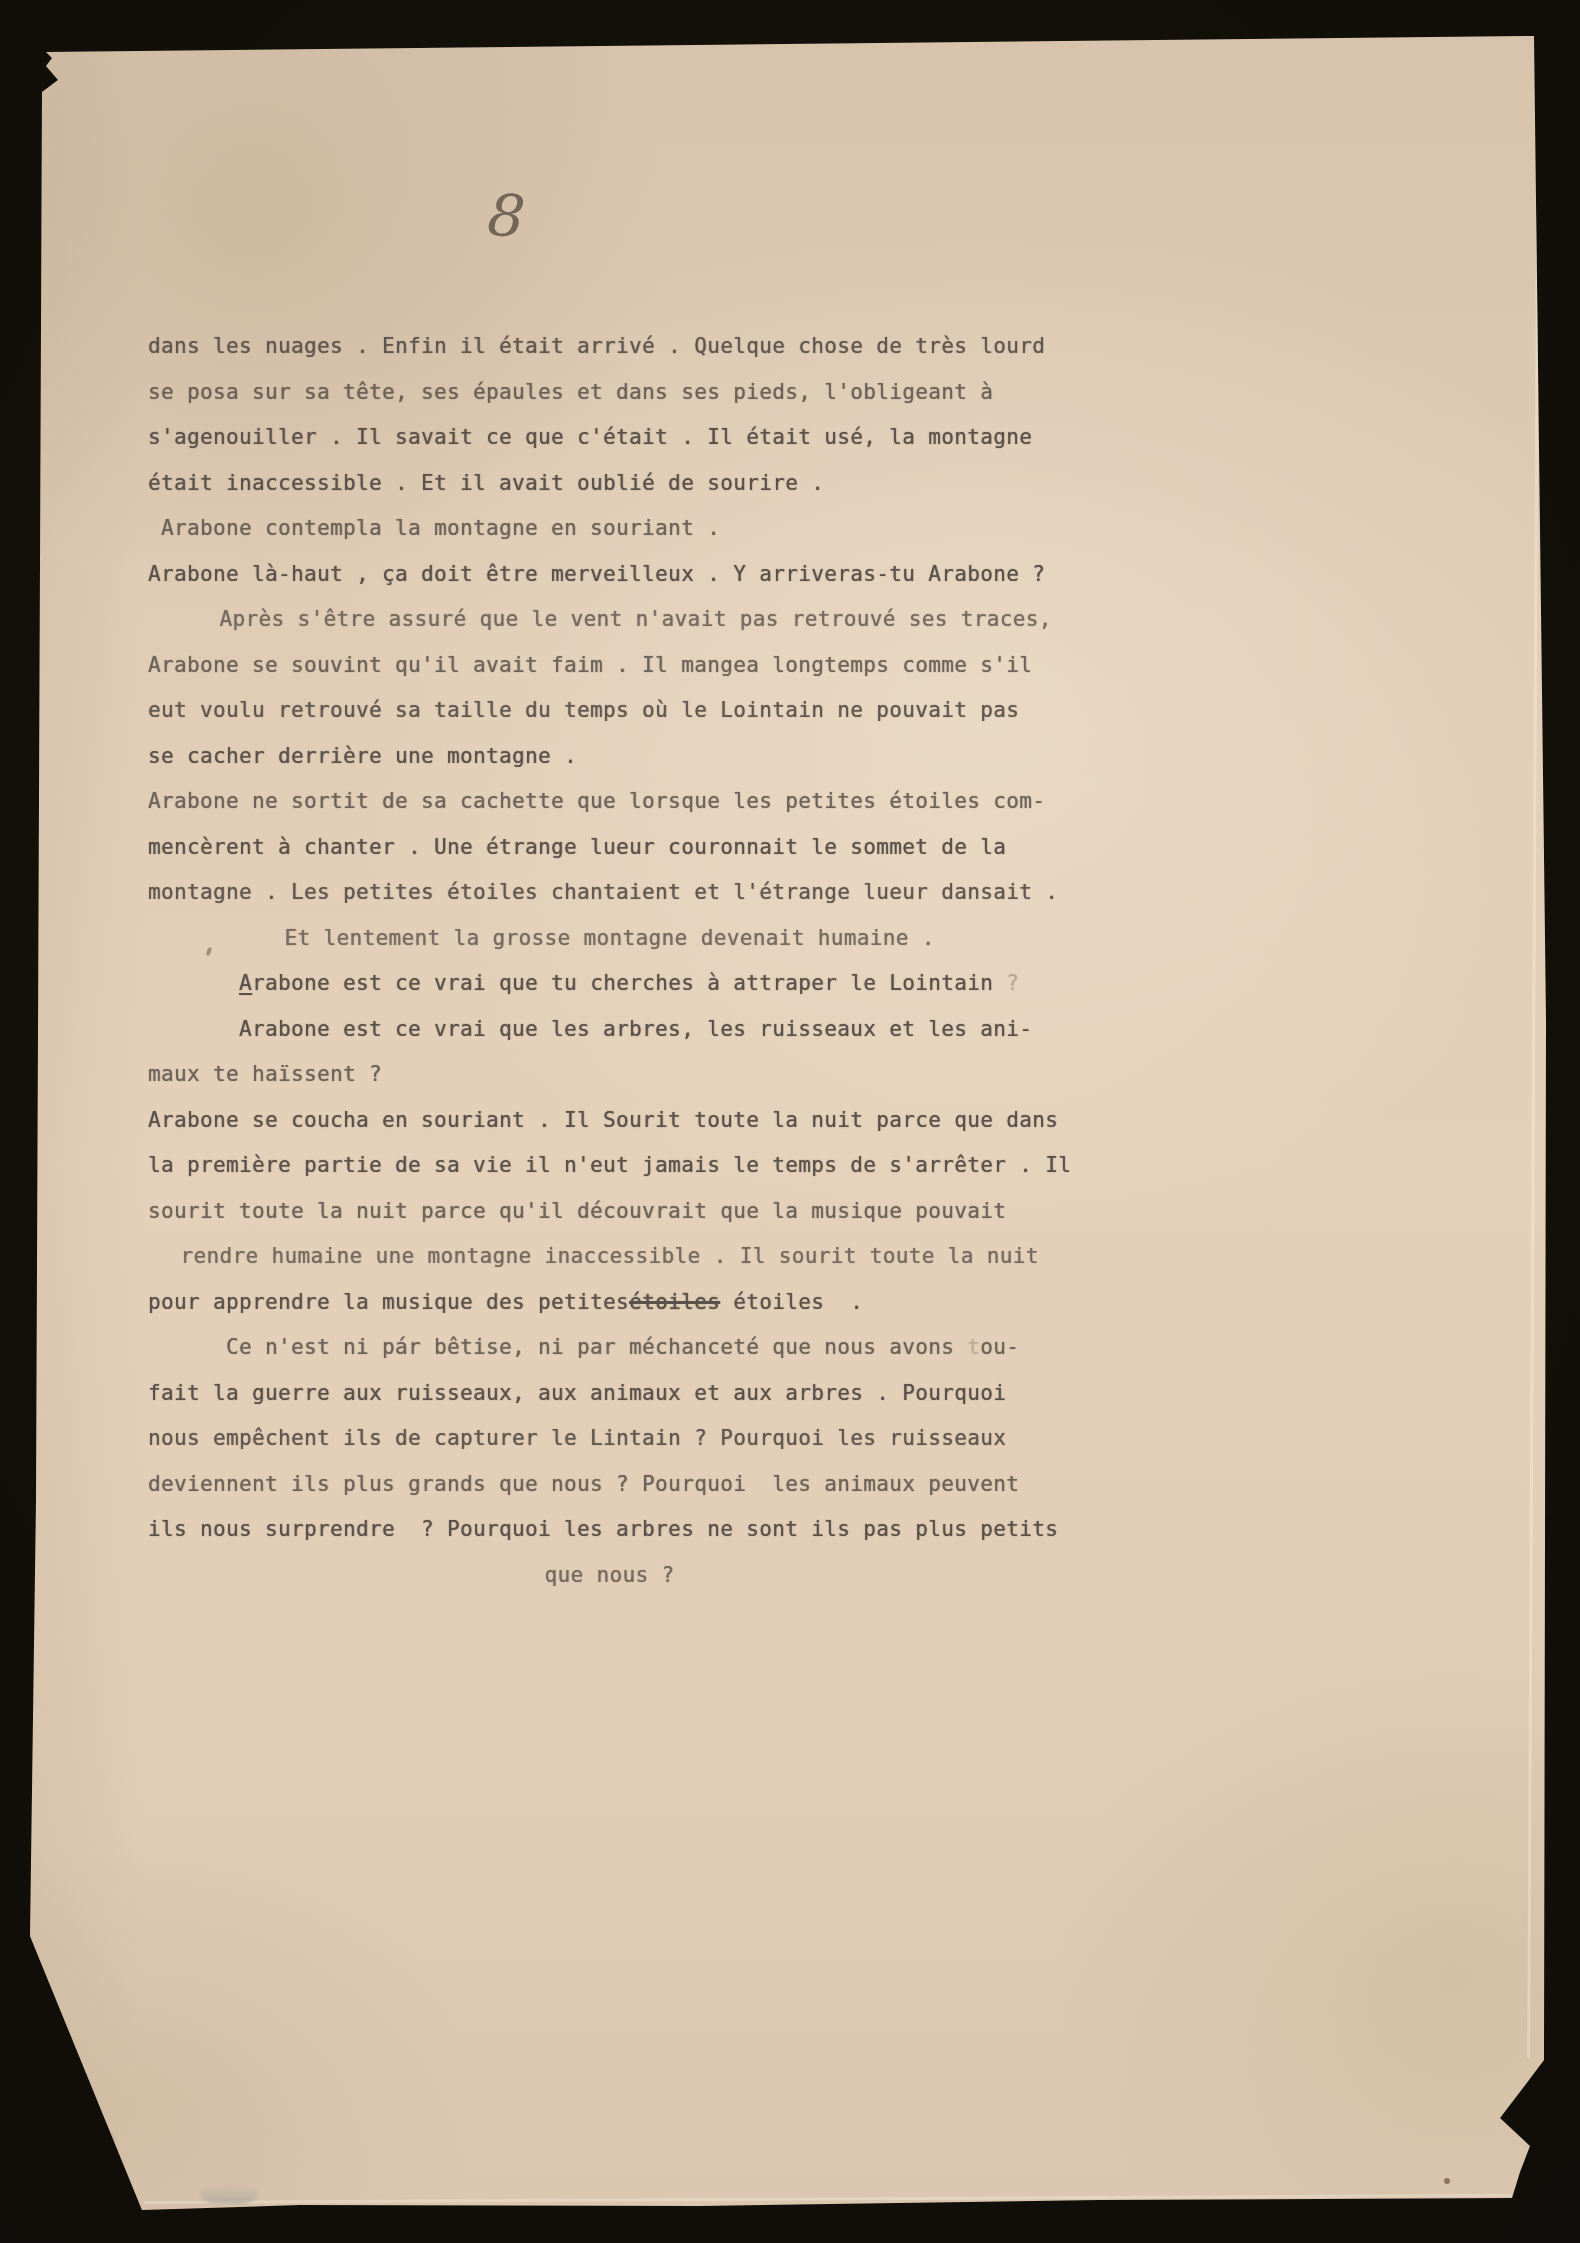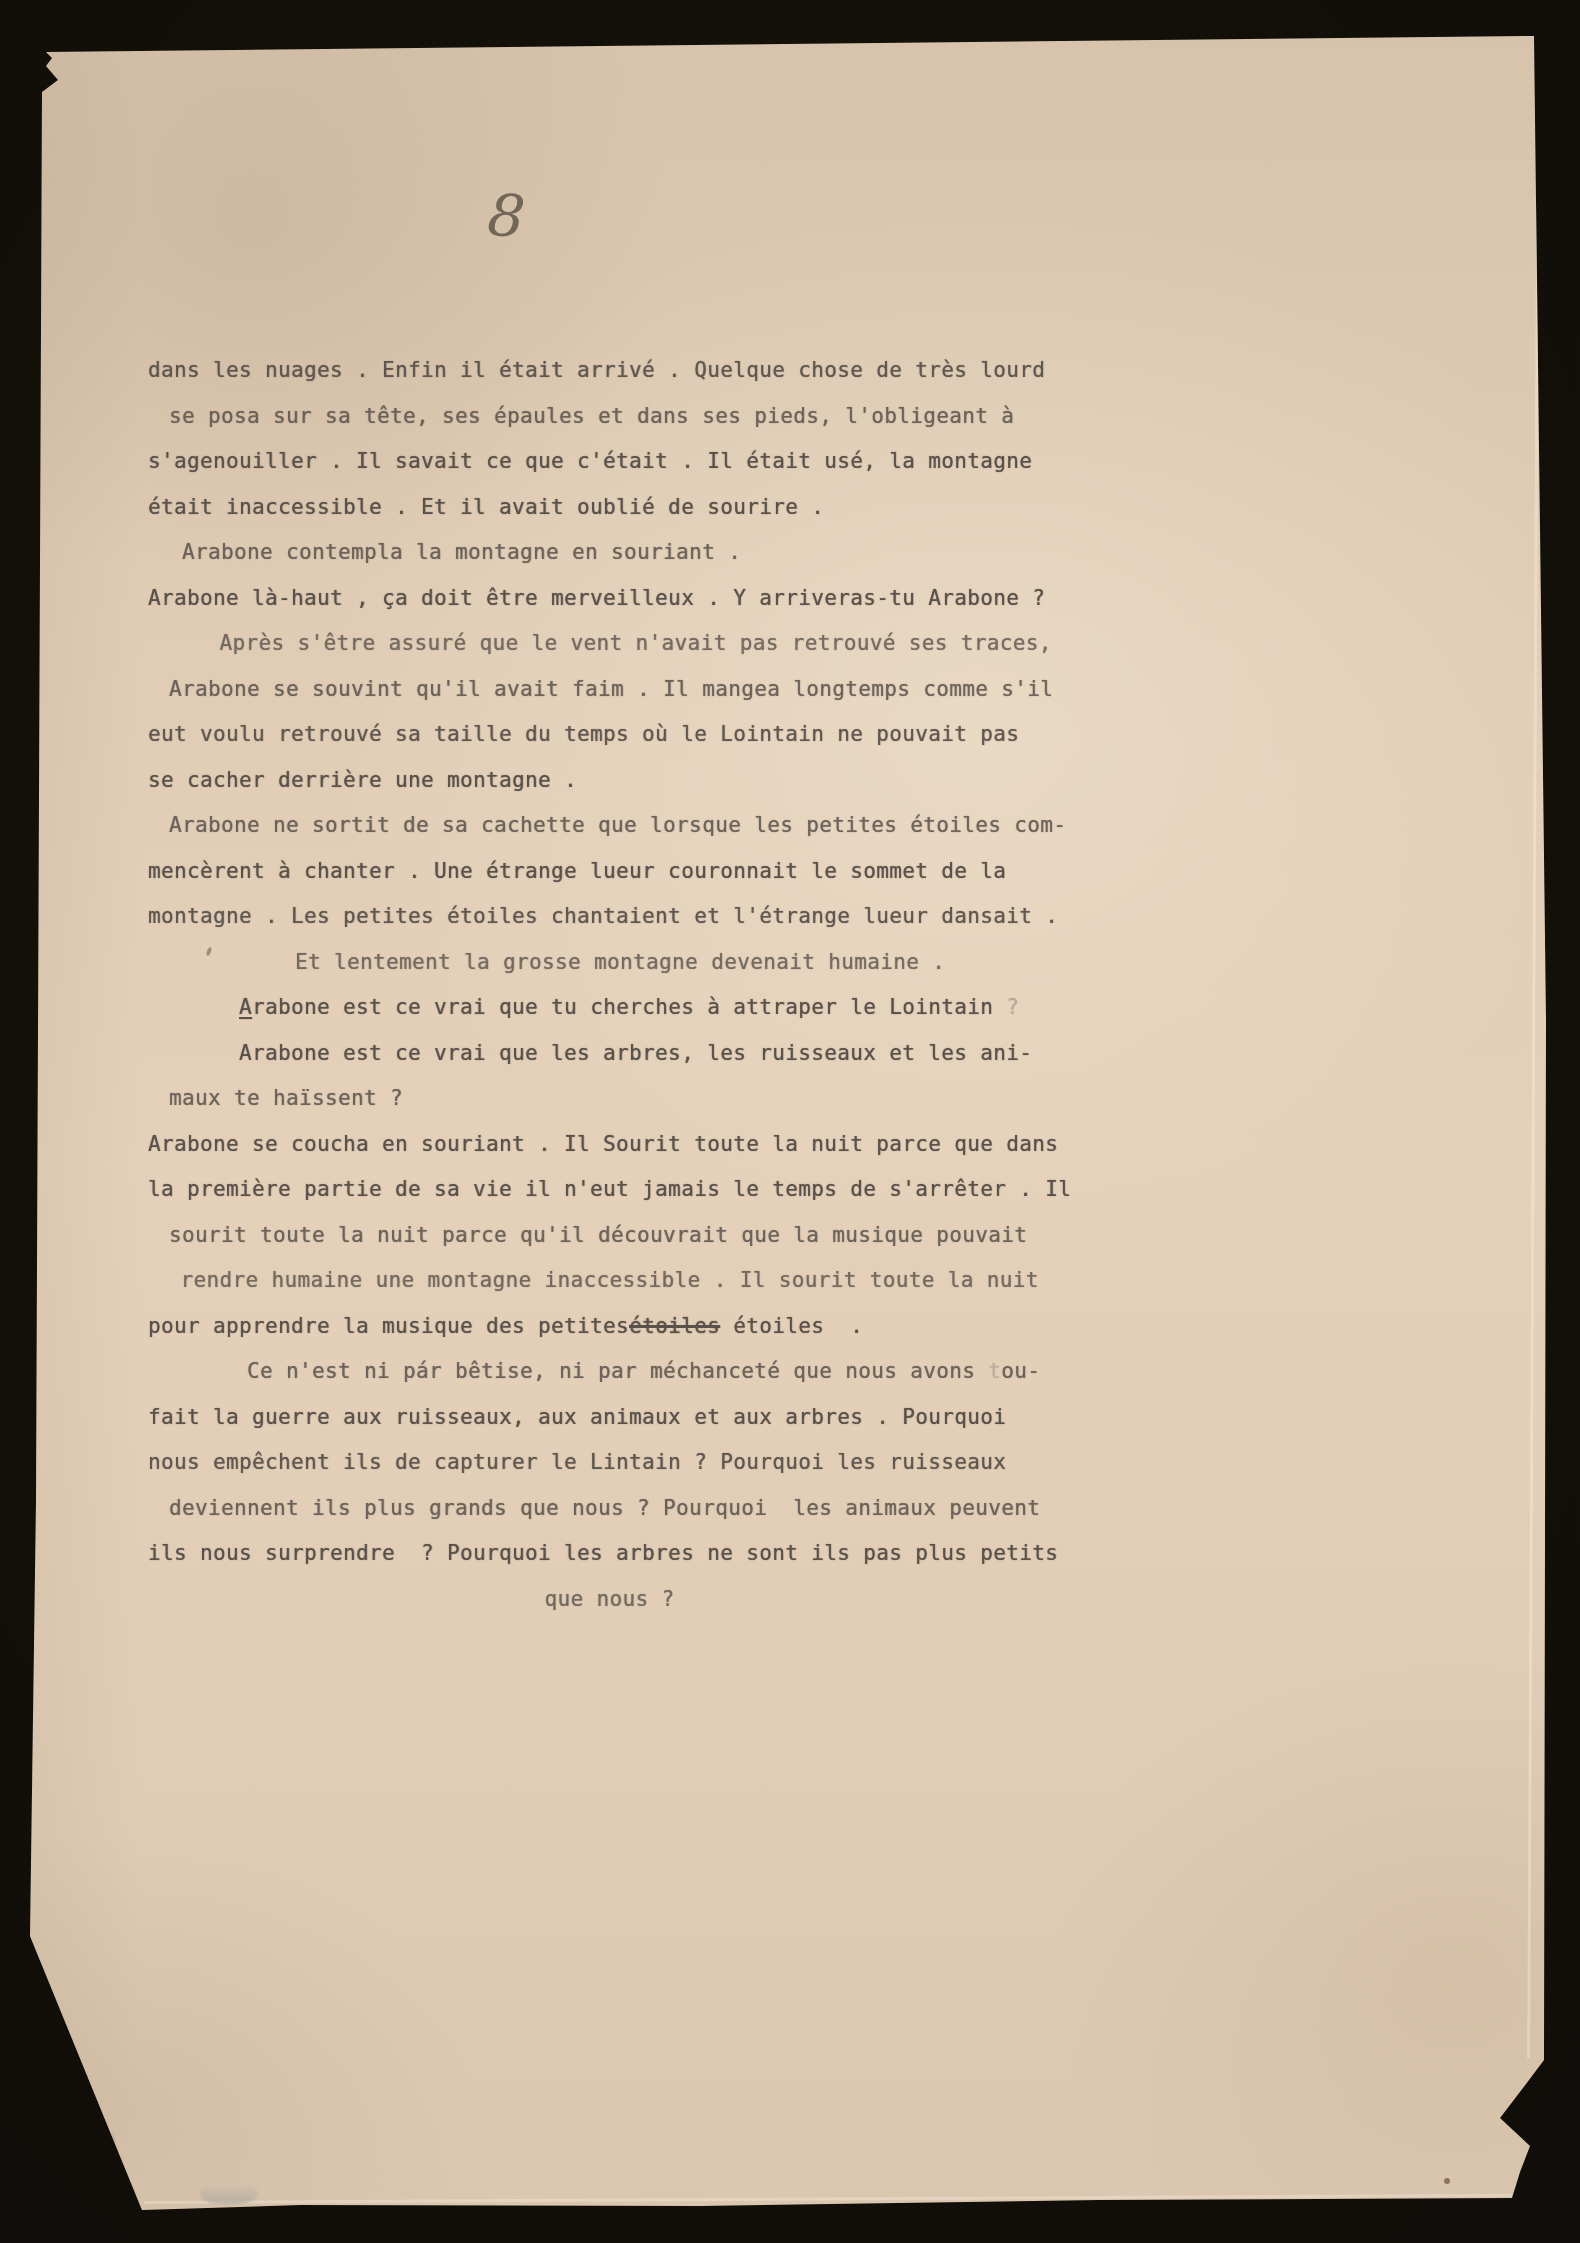--- a/index.html
+++ b/index.html
@@ -20,27 +20,27 @@
       linear-gradient(180deg, #d7c3ac 0%, #e0ccb5 26%, #e5d1ba 52%, #e1cdb6 78%, #dbc7b0 100%);}
   .edge-highlight-right{position:absolute;left:1537px;top:40px;width:3px;height:2018px;
     background:rgba(255,249,238,.32);transform:rotate(.28deg);transform-origin:50% 0;}
   .edge-highlight-bottom{position:absolute;left:144px;top:2201px;width:1368px;height:3px;
     background:rgba(255,249,238,.28);transform:rotate(-.3deg);transform-origin:0 50%;}
   .edge-highlight-cut{position:absolute;left:30px;top:1936px;width:296px;height:3px;
     background:rgba(255,248,236,.42);transform:rotate(67.8deg);transform-origin:0 0;filter:blur(.4px);}
   .page-number{position:absolute;left:488px;top:182px;
     font-family:"DejaVu Serif", serif;font-style:italic;font-weight:400;
     font-size:58px;color:#5d5248;opacity:.82;transform:rotate(5deg);}
-  .text{position:absolute;left:148px;top:348px;line-height:45.5px;
+  .text{position:absolute;left:148px;top:324px;line-height:45.5px;
     font-size:21px;letter-spacing:.36px;color:#59514a;white-space:pre;
     text-shadow:0 0 1.2px rgba(91,83,75,.7), .6px .4px 0 rgba(91,83,75,.3);
     filter:blur(.2px);}
   .line{height:45.5px;}
   .text .line:nth-child(4n+1){opacity:.95;}
-  .text .line:nth-child(3n+2){opacity:.86;margin-left:21px;}
+  .text .line:nth-child(3n+2){opacity:.86;}
   .text .line:nth-child(7n){opacity:.8;text-align:center;}
   .uline{text-decoration:underline;text-underline-offset:3px;text-decoration-thickness:2px;}
   .strike{text-decoration:line-through;text-decoration-thickness:2.5px;
     text-shadow:0 0 1.5px rgba(70,60,50,.9);}
   .faint{opacity:.32;}
   .crease{position:absolute;left:12px;top:1940px;width:235px;height:4px;border-radius:2px;
     background:linear-gradient(to right, rgba(100,82,64,0), rgba(100,82,64,.45) 40%, rgba(86,68,52,.62));
     transform-origin:0 50%;transform:rotate(65deg);filter:blur(.5px);}
   .crease-end{position:absolute;left:96px;top:2130px;width:18px;height:38px;
     background:radial-gradient(ellipse at center, rgba(108,86,64,.7), rgba(108,86,64,0) 70%);

